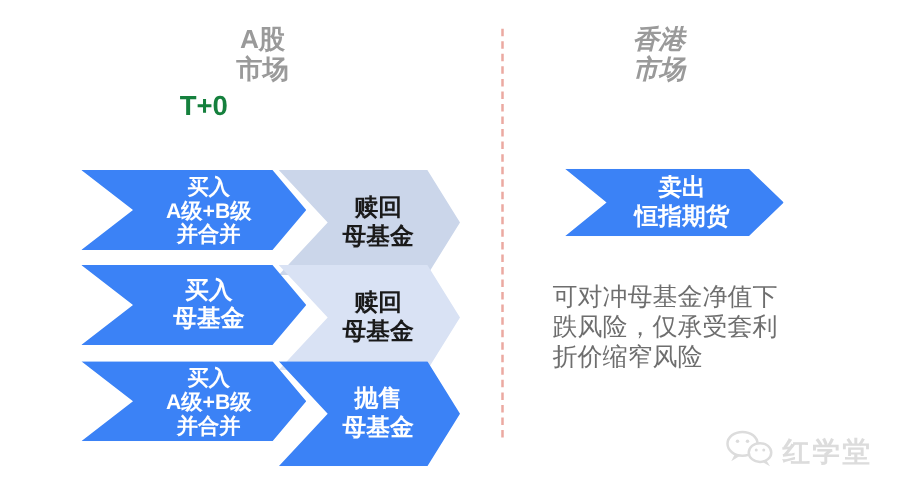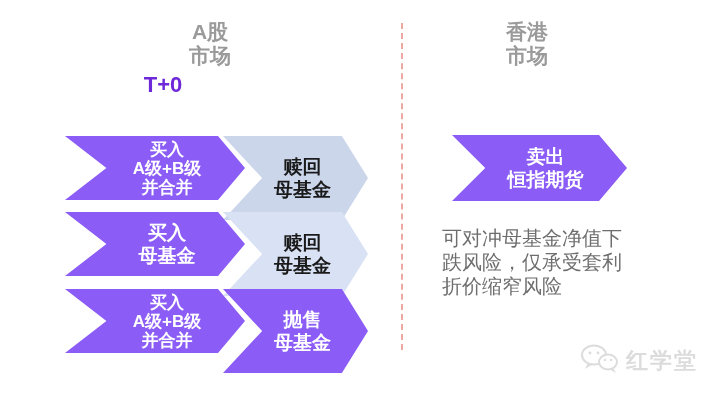--- a/index.html
+++ b/index.html
@@ -9,62 +9,62 @@
 
   .ml { white-space: pre-line; }
 
   
   .sec-title {
     position: absolute; width: 120px; top: 20px;
     text-align: center; font-size: 21px; font-weight: bold;
     color: #9a9a9a; line-height: 24px;
   }
   .sec-title.a-share { left: 150px; }
-  .sec-title.hk { left: 467px; }
+  .sec-title.hk { left: 467px; font-style: italic; }
 
   .col-label {
     position: absolute; top: 72px; width: 80px; text-align: center;
-    font-size: 22px; font-weight: bold; color: #6d28d9;
+    font-size: 22px; font-weight: bold; color: #15803d;
   }
   .col-label.t0 { left: 123px; }
   .col-label.t1 { left: 262px; }
 
   
   .divider {
     position: absolute; left: 401px; top: 23px; height: 327px; width: 0;
     border-left: 2px dashed #eba9a1;
   }
 
   
   .arrow {
     position: absolute; display: flex; flex-direction: column;
     align-items: center; justify-content: center;
     text-align: center; font-weight: bold;
   }
-  .arrow.blue { background: #8b5cf6; color: #ffffff; }
+  .arrow.blue { background: #3b82f6; color: #ffffff; }
   .arrow.light1 { background: #cbd6ea; color: #1a1a1a; }
   .arrow.light2 { background: #d9e2f4; color: #1a1a1a; }
 
   .arrow.step1 {
     left: 65px; width: 180px; height: 64px; padding-left: 24px;
     clip-path: polygon(0 0, 85% 0, 100% 50%, 85% 100%, 0 100%, 23% 50%);
   }
   .arrow.step2 {
     left: 223px; width: 145px; height: 84px; padding-left: 14px;
     clip-path: polygon(0 0, 82% 0, 100% 50%, 82% 100%, 0 100%, 27% 50%);
   }
   .row1 .arrow { top: 136px; }
   .row2 .arrow { top: 212px; }
   .row3 .arrow { top: 289px; }
 
   .lines3 { font-size: 17px; line-height: 19px; }
   .lines2 { font-size: 19px; line-height: 23px; }
 
   .arrow.hk-arrow {
-    left: 452px; top: 135px; width: 175px; height: 66px; padding-left: 12px;
+    left: 452px; top: 135px; width: 175px; height: 54px; padding-left: 12px;
     clip-path: polygon(0 0, 84% 0, 100% 50%, 84% 100%, 0 100%, 19% 50%);
     font-size: 19px; line-height: 23px;
   }
 
   
   .note {
     position: absolute; left: 442px; top: 226px; width: 190px;
     font-size: 20px; line-height: 24px; color: #6e6e6e;
   }
 

